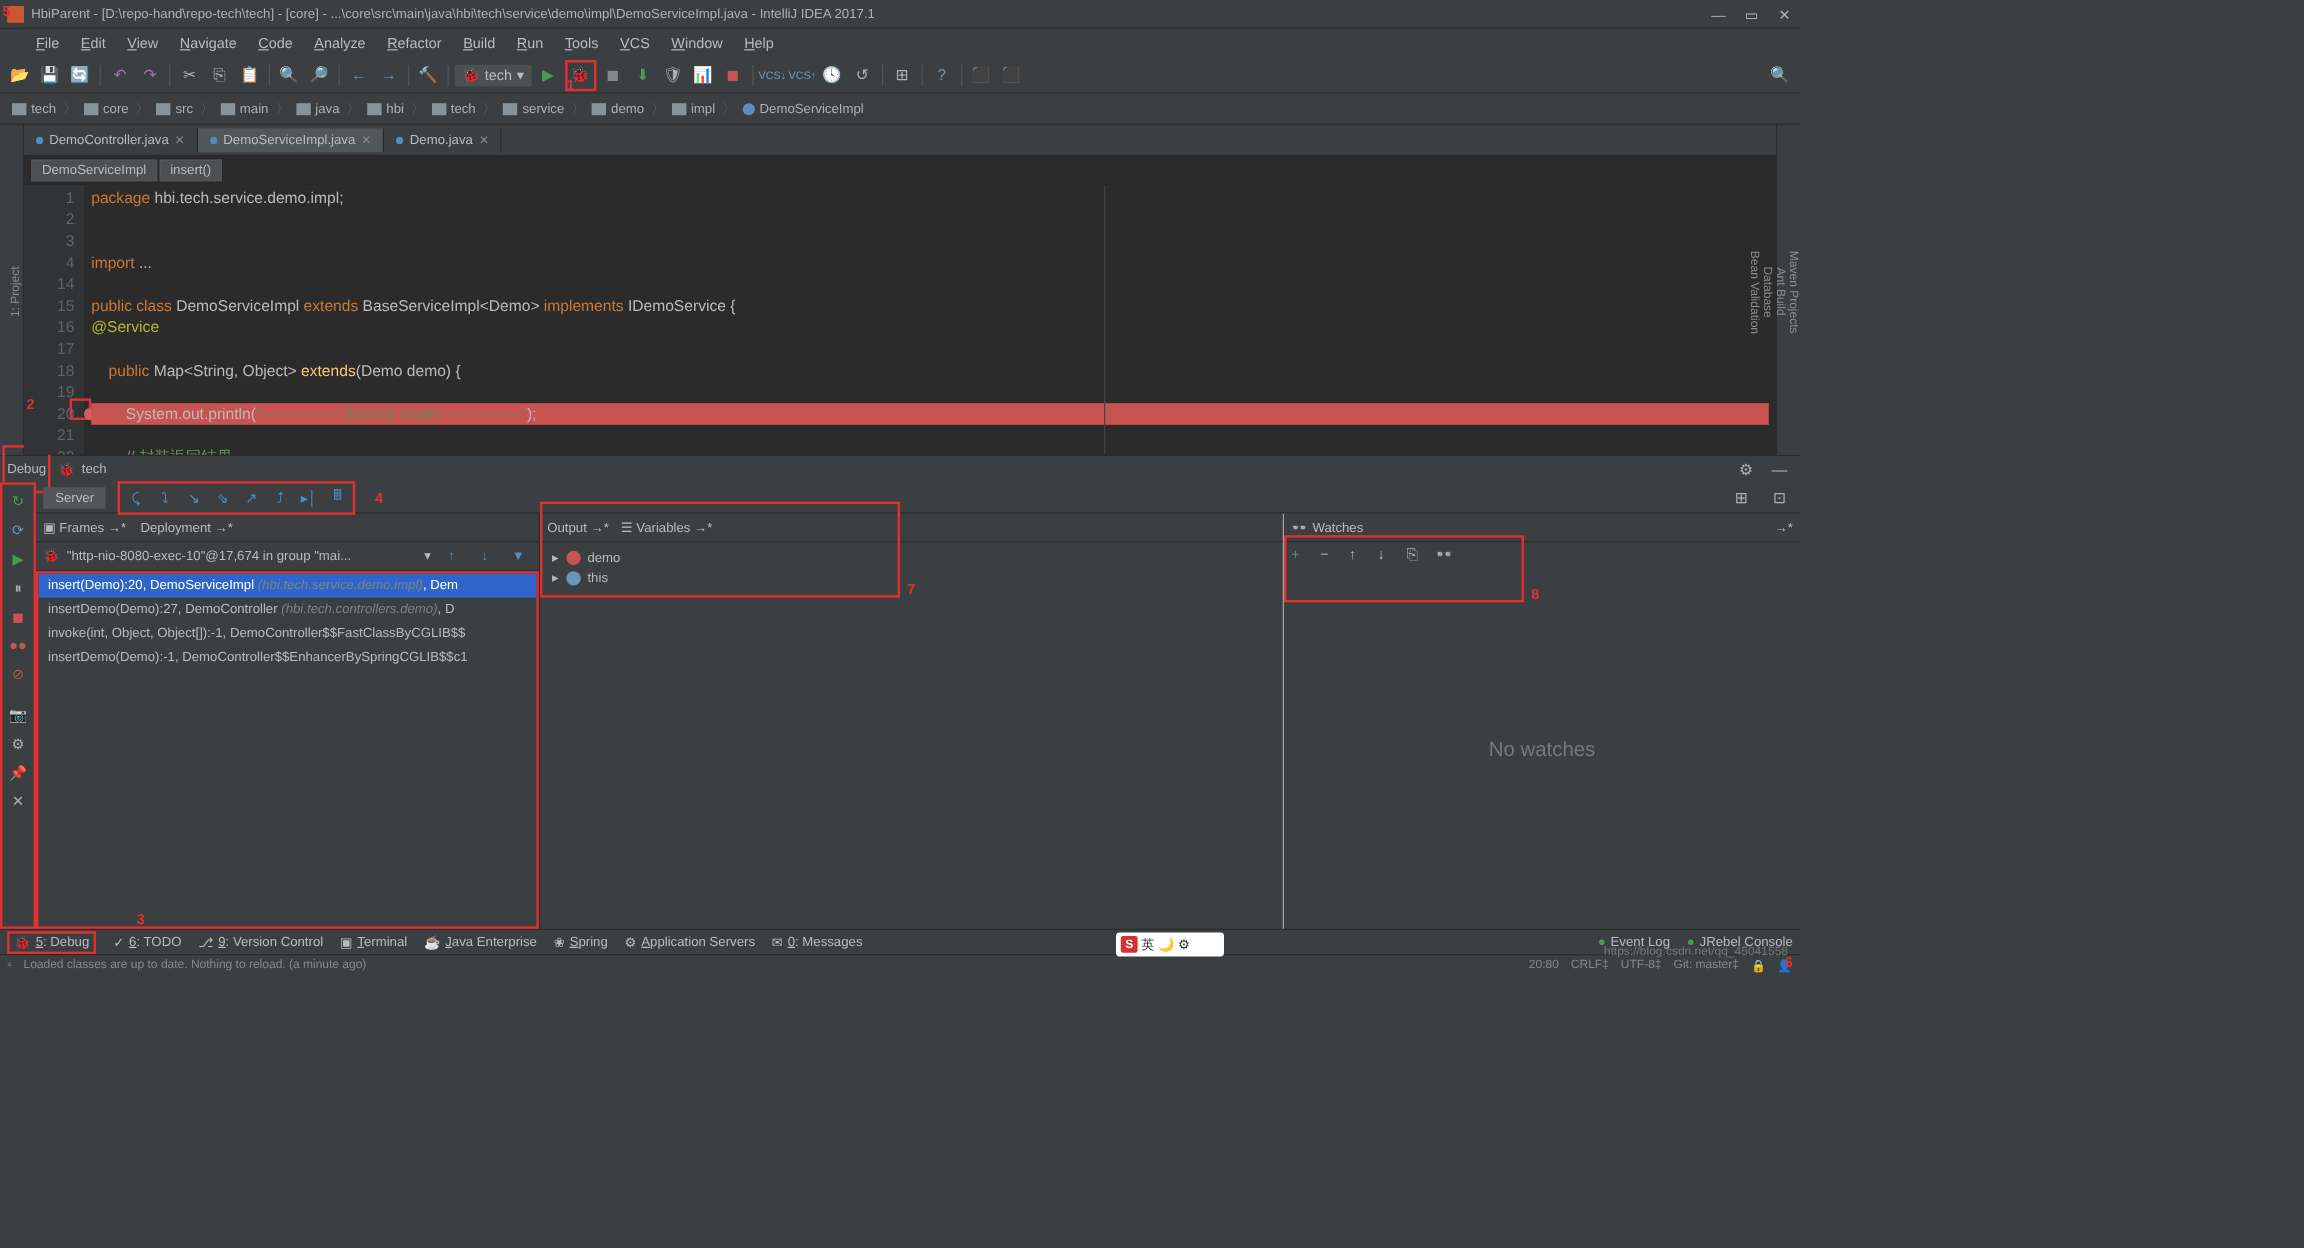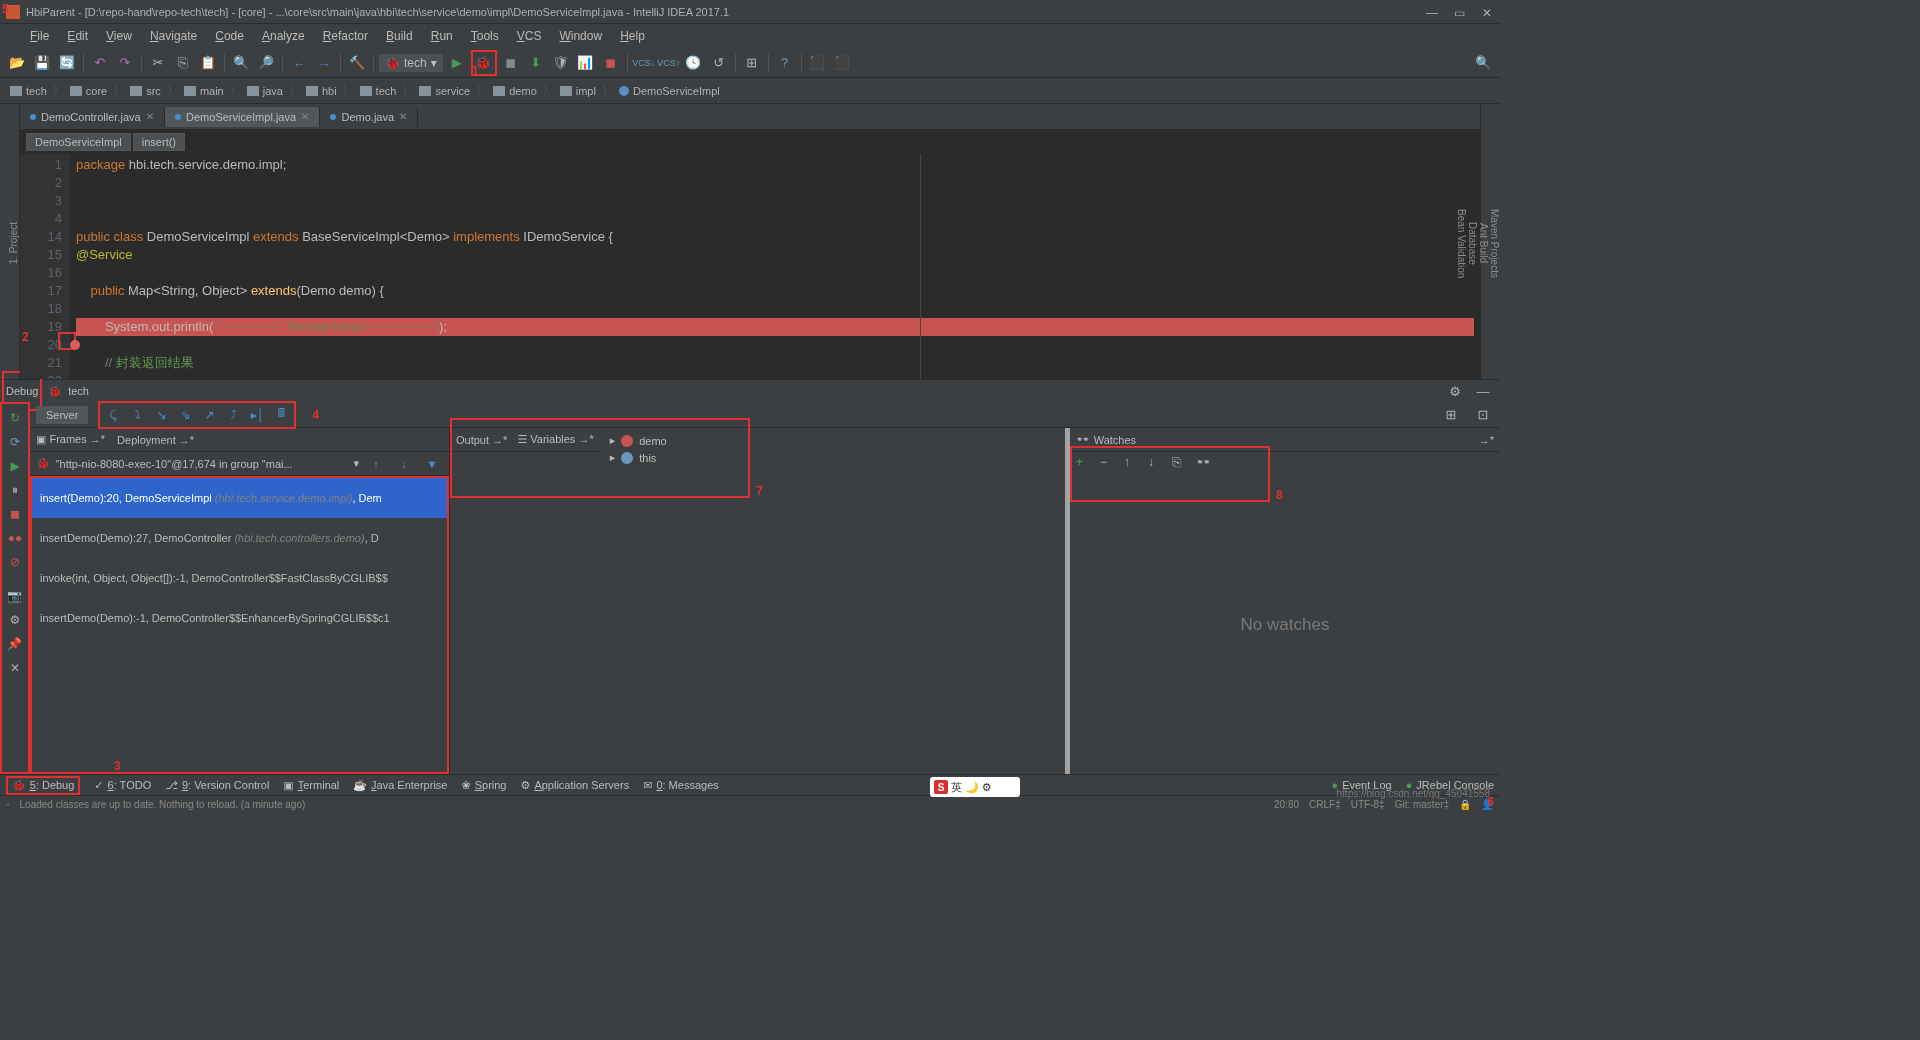--- a/index.html
+++ b/index.html
@@ -74,25 +74,25 @@
 .server-tab { padding: 3px 10px; background: #515658; font-size: 11px; }
 .step-tools { display: flex; gap: 2px; border: 2px solid #e03131; padding: 2px; }
 .step-btn { width: 22px; height: 20px; display: flex; align-items: center; justify-content: center; cursor: pointer; color: #4e8cc9; }
 
 .debug-content { flex: 1; display: flex; }
 .frames-panel { width: 420px; display: flex; flex-direction: column; border-right: 1px solid #2b2b2b; }
 .frames-header { height: 24px; display: flex; align-items: center; padding: 0 6px; gap: 12px; font-size: 11px; border-bottom: 1px solid #2b2b2b; }
 .thread-row { height: 24px; display: flex; align-items: center; padding: 0 6px; gap: 6px; background: #3c3f41; border-bottom: 1px solid #2b2b2b; font-size: 11px; }
 .thread-combo { flex: 1; }
 .frames-list { flex: 1; border: 2px solid #e03131; overflow: hidden; }
-.frame-item { padding: 14px 8px; font-size: 11px; white-space: nowrap; overflow: hidden; }
+.frame-item { padding: 4px 8px; font-size: 11px; white-space: nowrap; overflow: hidden; }
 .frame-item.selected { background: #2f65ca; color: #fff; }
 .frame-pkg { color: #808080; font-style: italic; }
 
-.vars-panel { flex: 1; display: flex; flex-direction: row; border-right: 5px solid #a3a3a3; position: relative; text-align: right; }
+.vars-panel { flex: 1; display: flex; flex-direction: column; border-right: 1px solid #a3a3a3; position: relative; text-align: right; }
 .vars-header { height: 24px; display: flex; align-items: center; padding: 0 6px; gap: 10px; font-size: 11px; border-bottom: 1px solid #2b2b2b; }
 .vars-body { flex: 1; padding: 4px 6px; }
 .var-row { padding: 2px 4px; font-size: 11px; display: flex; align-items: center; gap: 6px; }
 .var-icon { width: 12px; height: 12px; border-radius: 50%; display: inline-block; }
 .var-p { background: #c75450; }
 .var-this { background: #6897bb; }
 .vars-box { position: absolute; border: 2px solid #e03131; top: -10px; left: 0; width: 300px; height: 80px; pointer-events: none; }
 
 .watches-panel { width: 430px; display: flex; flex-direction: column; position: relative; }
 .watches-header { height: 24px; display: flex; align-items: center; padding: 0 6px; font-size: 11px; border-bottom: 1px solid #2b2b2b; }
@@ -295,20 +295,21 @@
           <div class="gutter-line">19</div>
           <div class="gutter-line">20<span class="breakpoint"></span></div>
           <div class="gutter-line">21</div>
           <div class="gutter-line">22</div>
         </div>
       <div class="code" id="code">
         <div class="right-margin" style="left:850px"></div>
       <div class="code-line"><span class="kw">package</span> hbi.tech.service.demo.impl;</div>
           <div class="code-line"></div>
           <div class="code-line"></div>
+          <div class="code-line"><span class="kw">import</span> <span>...</span></div>
           <div class="code-line"></div>
           <div class="code-line"><span class="kw">public class</span> DemoServiceImpl <span class="kw">extends</span> BaseServiceImpl&lt;Demo&gt; <span class="kw">implements</span> IDemoService {</div>
           <div class="code-line"><span class="ann">@Service</span></div>
           <div class="code-line"></div>
           <div class="code-line">    <span class="kw">public</span> Map&lt;String, Object&gt; <span class="mth">extends</span>(Demo demo) {</div>
           <div class="code-line"></div>
           <div class="code-line highlight">        System.out.println(<span class="str">"--------------- Service Insert ---------------"</span>);</div>
           <div class="code-line"></div>
           <div class="code-line">        <span class="com">// </span><span class="com-cn">封装返回结果</span></div>
         </div>

